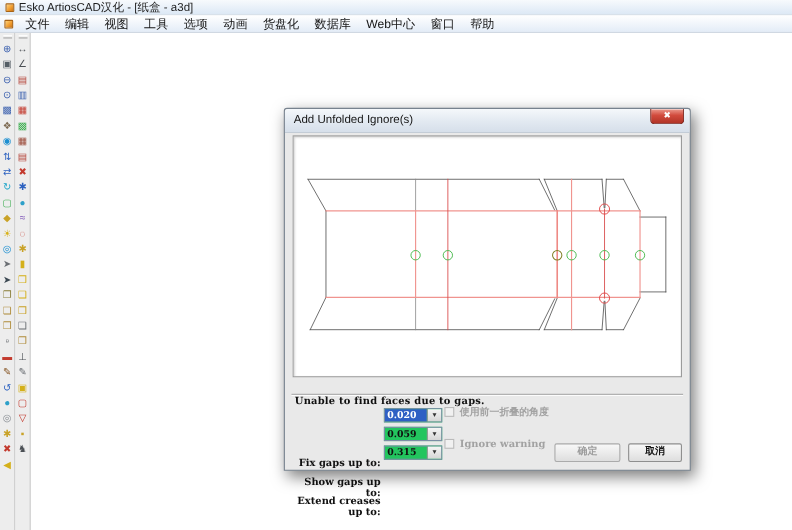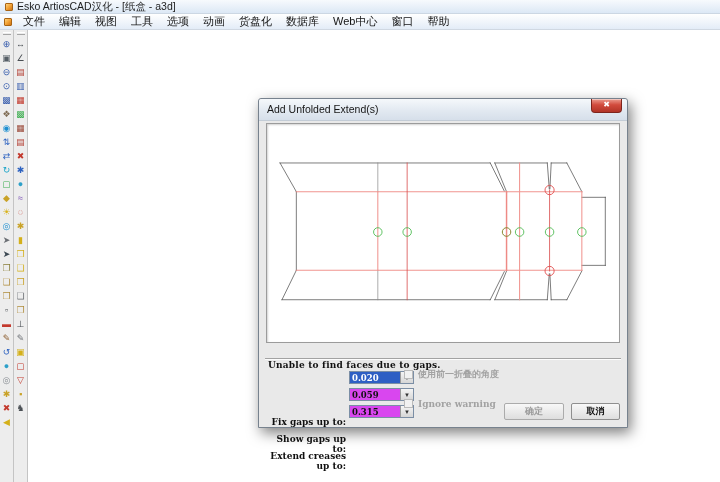--- a/index.html
+++ b/index.html
@@ -46,22 +46,22 @@
     background:#fff; border:1px solid #9b9b9b;
     box-shadow:inset 1px 1px 2px rgba(0,0,0,.18); }
   .draw-panel svg { width:100%; height:100%; display:block; }
   .status { position:absolute; left:9px; top:245px;
     font:bold 9px "DejaVu Serif", serif; color:#101010; letter-spacing:.2px;margin-top:16px; }
   .sep { position:absolute; left:6px; right:6px; top:259px; height:2px;
     border-top:1px solid #a2a2a2; border-bottom:1px solid #fcfcfc; }
 
   .frm-label { position:absolute; left:2px; width:85px; text-align:right;
     font:bold 9px "DejaVu Serif", serif; color:#101010;margin-top:44px; }
-  .combo { position:absolute; left:90px; width:65px; height:13px;
-    background:#d946ef; border:1px solid #7b8ea5; display:flex; }
+  .combo { position:absolute; left:90px; width:53px; height:13px;
+    background:#22c55e; border:1px solid #7b8ea5; display:flex; }
   .combo .val { flex:1; font:bold 8.5px "DejaVu Serif", serif;
     padding:1px 0 0 2px; color:#101010; overflow:hidden; }
   .combo.selected .val { background:#2e5fc4; color:#fff; }
   .combo .drop { width:13px; background:linear-gradient(#f5f5f5,#d6d6d6);
     border-left:1px solid #9a9a9a; font-size:6px; line-height:12px;
     text-align:center; color:#333; }
 
   .cb-row { position:absolute; left:145px; display:flex; align-items:center;
     height:11px; font:bold 9px "DejaVu Serif", serif; color:#101010; }
   .cb-box { width:9px; height:9px; background:#fff; border:1px solid #878787;
@@ -162,21 +162,21 @@
       <div class="tb-icon" style="color: rgb(195, 58, 46);">▢</div>
       <div class="tb-icon" style="color: rgb(195, 58, 46);">▽</div>
       <div class="tb-icon" style="color: rgb(201, 162, 39);">▪</div>
       <div class="tb-icon" style="color: rgb(74, 79, 84);">♞</div>
     </div>
   <div class="canvas"></div>
 </div>
 
 <div class="dialog">
   <div class="dlg-title">
-    <span>Add Unfolded Extend(s)</span>
+    <span>Add Unfolded Ignore(s)</span>
   </div>
   <div class="dlg-close">
     <span>✖</span>
   </div>
 
   <div class="draw-panel">
     <svg id="unfold-svg" preserveAspectRatio="none" viewBox="0 0 1080 660">
         <line x1="40" y1="118" x2="685" y2="118" stroke="#4a4a4a" stroke-width="2.2" stroke-linecap="square"></line>
         <line x1="40" y1="118" x2="90" y2="205" stroke="#4a4a4a" stroke-width="2.2" stroke-linecap="square"></line>
         <line x1="90" y1="205" x2="90" y2="443" stroke="#4a4a4a" stroke-width="2.2" stroke-linecap="square"></line>

